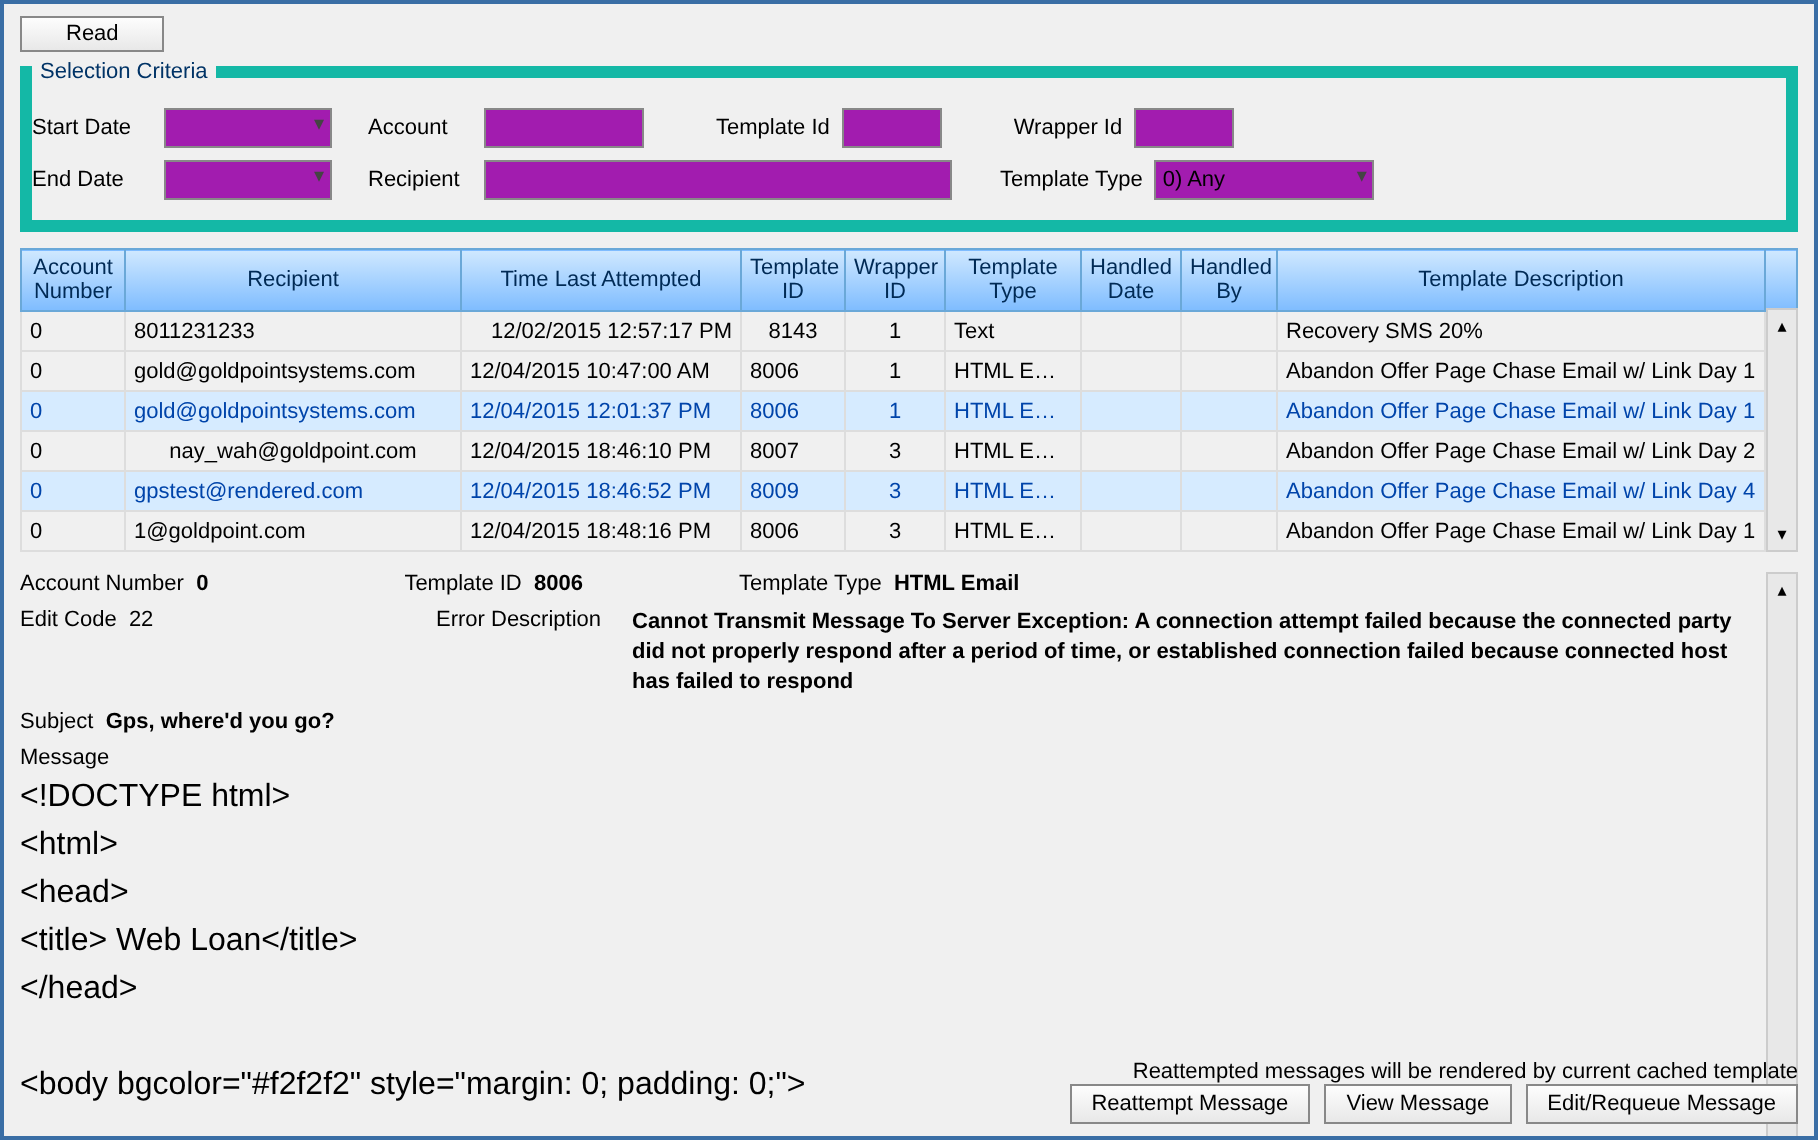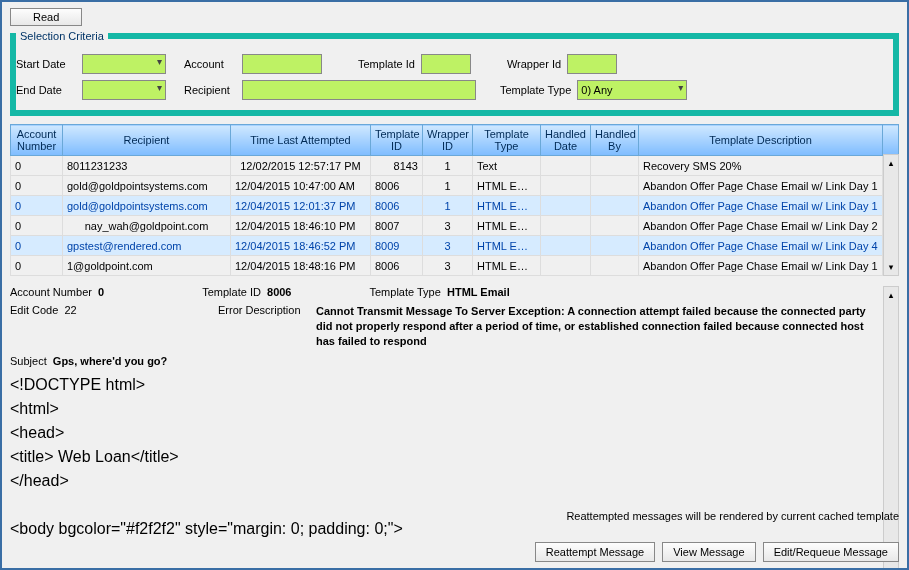--- a/index.html
+++ b/index.html
@@ -27,21 +27,21 @@
   padding: 6px 8px 10px 0;
 }
 legend { font-size: 11px; color: #003366; padding: 0 4px; }
 .criteria-row { display: flex; align-items: center; gap: 6px; margin-top: 6px; }
 .criteria-row label { font-size: 11px; white-space: nowrap; }
 .criteria-row input, .criteria-row select {
   border: 1px solid #888;
   font-size: 11px;
   height: 20px;
   padding: 1px 3px;
-  background: #bef264;
+  background: #a21caf;
 }
 .sel { appearance: none; -webkit-appearance: none; background: #fff; padding-right: 16px; }
 .sel-wrap { position: relative; display: inline-block; }
 .sel-wrap::after {
   content: "▾"; position: absolute; right: 4px; top: 2px; font-size: 10px; pointer-events: none; color: #444;
 }
 .grid-wrap { margin-top: 8px; position: relative; }
 table.grid { width: 100%; border-collapse: collapse; table-layout: fixed; }
 table.grid th {
   background: linear-gradient(#cfe8ff, #7ebcff);
@@ -73,21 +73,21 @@
 .err-desc .text { font-weight: bold; font-size: 11px; line-height: 1.35; }
 .msg-label { font-size: 11px; margin-top: 4px; margin-bottom: 2px; }
 .msg-body { font-size: 16px; font-weight: normal; line-height: 1.5; white-space: pre-wrap; }
 .detail-scroll { position: absolute; right: 0; top: 0; bottom: 0; width: 16px; background: #e8e8e8; border: 1px solid #ccc; }
 .detail-scroll .up, .detail-scroll .dn { height: 16px; text-align: center; font-size: 9px; line-height: 16px; cursor: pointer; }
 .footer {
   position: absolute;
   bottom: 6px; left: 8px; right: 8px;
   text-align: right;
 }
-.footer-note { font-size: 11px; margin-bottom: 20px; }
+.footer-note { font-size: 11px; margin-bottom: 0; }
 .footer button {
   background: linear-gradient(#fdfdfd, #e8e8e8);
   border: 1px solid #888;
   padding: 3px 10px;
   font-size: 11px;
   margin-left: 4px;
   cursor: pointer;
 }
 </style>
 </head>
@@ -143,22 +143,22 @@
           <th>Handled Date</th>
           <th>Handled By</th>
           <th>Template Description</th>
           <th></th>
         </tr>
       </thead>
       <tbody id="grid-body">
           <tr>
             <td style="text-align: left;">0</td>
             <td style="text-align: left;">8011231233</td>
-            <td style="text-align: center;">12/02/2015 12:57:17 PM</td>
-            <td style="text-align: right;">8143</td>
+            <td style="text-align: right;">12/02/2015 12:57:17 PM</td>
+            <td style="text-align: center;">8143</td>
             <td style="text-align: center;">1</td>
             <td style="text-align: left;">Text</td>
             <td style="text-align: left;"></td>
             <td style="text-align: left;"></td>
             <td style="text-align: left;">Recovery SMS 20%</td>
             <td></td>
           </tr>
           <tr>
             <td style="text-align: left;">0</td>
             <td style="text-align: left;">gold@goldpointsystems.com</td>
@@ -234,20 +234,21 @@
       <span style="margin-left:60px"><span class="lbl">Template Type</span>&nbsp;&nbsp;<span class="val">HTML Email</span></span>
     </div>
     <div class="err-desc">
       <span style="flex:0 0 200px"><span class="lbl">Edit Code</span>&nbsp;&nbsp;<span class="val">22</span></span>
       <span class="lbl" style="flex:0 0 90px">Error Description</span>
       <span class="text">Cannot Transmit Message To Server Exception: A connection attempt failed because the connected party did not properly respond after a period of time, or established connection failed because connected host has failed to respond</span>
     </div>
     <div class="detail-row">
       <span><span class="lbl">Subject</span>&nbsp;&nbsp;<span class="val">Gps, where'd you go?</span></span>
     </div>
+    <div class="msg-label">Message</div>
     <div class="msg-body">&lt;!DOCTYPE html&gt;
 &lt;html&gt;
 &lt;head&gt;
 &lt;title&gt; Web Loan&lt;/title&gt;
 &lt;/head&gt;
 
 &lt;body bgcolor="#f2f2f2" style="margin: 0; padding: 0;"&gt;
 
 &lt;table cellpadding="0" border="0" bgcolor="#f2f2f2" height="100%" width="100%"&gt;</div>
     <div class="detail-scroll">

